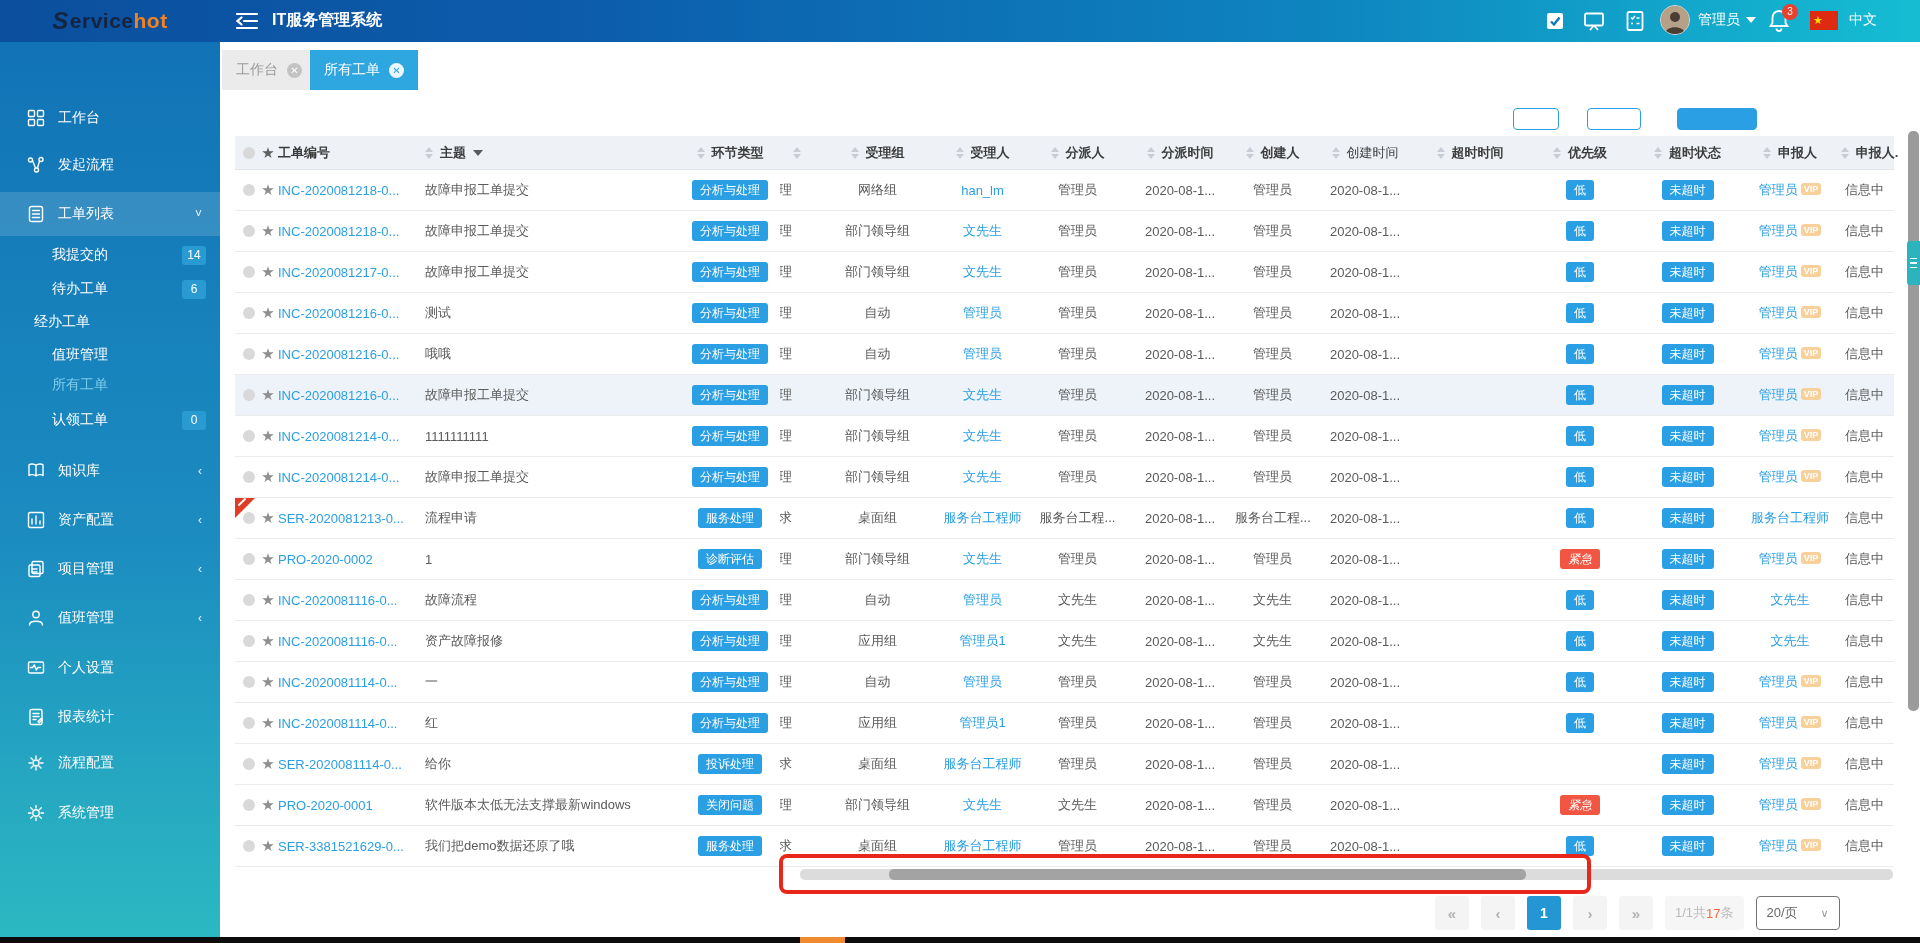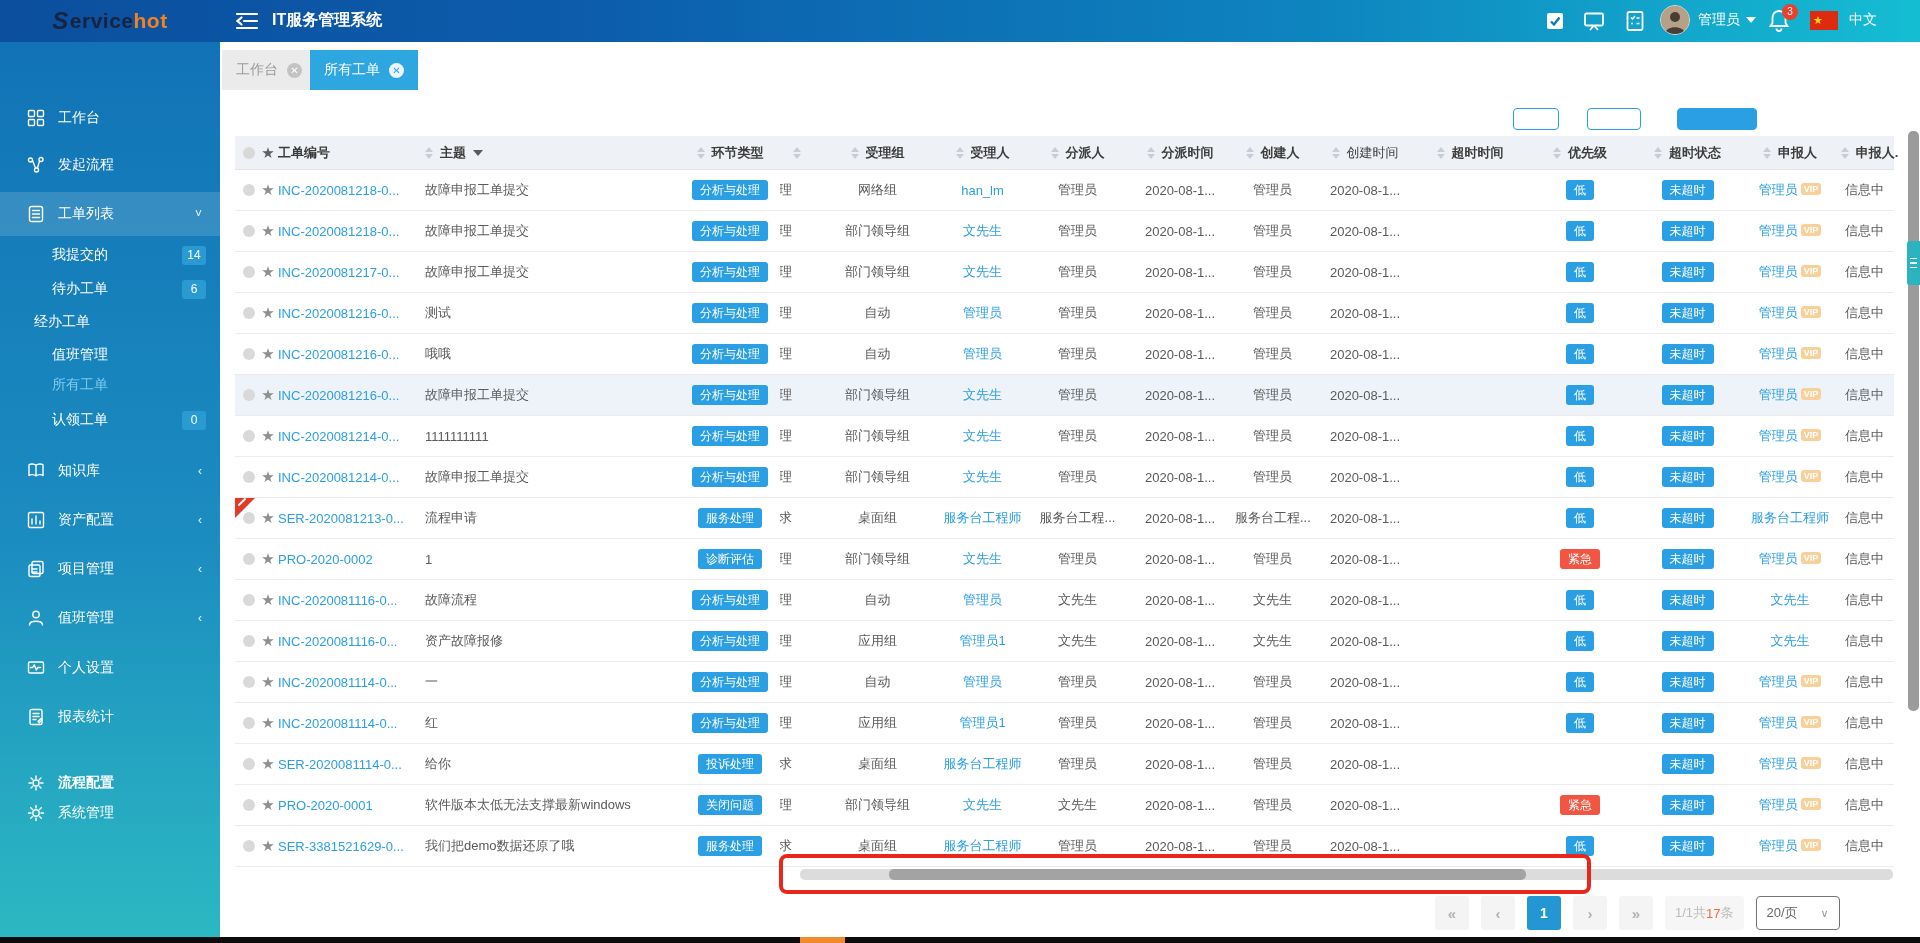--- a/index.html
+++ b/index.html
@@ -67,21 +67,21 @@
   .trow { height:41px; border-bottom:1px solid #ececec; font-size:13px; color:#5a5a5a; position:relative; background:#fff;}
   .trow.hover { background:#eef3f9; }
   .cell { text-align:center; white-space:nowrap; overflow:hidden; }
   .cell.left { text-align:left; }
   .dot { width:12px; height:12px; border-radius:50%; background:#d9d9d9; margin-left:8px; }
   .star { color:#8f8f8f; font-size:15px; text-align:center; }
   #thead .star { color:#606060; }
   a.blue, .blue { color:#2b9fe3; text-decoration:none; cursor:pointer; }
   .badge { display:inline-block; background:#2b9fe3; color:#fff; font-size:12px; border-radius:3px;
     padding:2px 8px; line-height:16px; }
-  .badge.red { background:#f25643; }
+  .badge.red { background:#f25643;font-style:italic; }
   .clipcol { width:40px; overflow:hidden; white-space:nowrap; }
   .clipcol span { display:inline-block; margin-left:-14px; }
   .vip { display:inline-block; background:#f8d09a; color:#fff; font-size:9px; font-weight:bold;
     border-radius:3px; padding:1px 3px; margin-left:3px; vertical-align:2px;}
   .ribbon { position:absolute; left:0; top:0; width:0; height:0;
     border-top:20px solid #e03b24; border-right:20px solid transparent; }
   .ribbon::after { content:""; position:absolute; left:2px; top:-17px; width:10px; height:2px;
     background:#fff; transform:rotate(-45deg); }
 
   
@@ -261,21 +261,21 @@
       </svg>
       <span>个人设置</span>
     </div>
     <div class="snav" style="top: 658px;">
       <svg class="sicon" viewBox="0 0 18 18" fill="none" stroke="#fff" stroke-width="1.4" stroke-linecap="round" stroke-linejoin="round">
         <rect x="3" y="1.5" width="12" height="15" rx="1.5"></rect>
         <path d="M6 5.5 h6 M6 8.5 h6 M6 11.5 h3 M11 13.5 l3-3 1.2 1.2-3 3z"></path>
       </svg>
       <span>报表统计</span>
     </div>
-    <div class="snav" style="top: 724px; font-weight: bold;">
+    <div class="snav" style="top: 704px;">
       <svg class="sicon" viewBox="0 0 18 18" fill="none" stroke="#fff" stroke-width="1.4" stroke-linecap="round" stroke-linejoin="round">
         <circle cx="9" cy="9" r="3"></circle>
         <path d="M9 2 V4.5 M9 13.5 V16 M2 9 H4.5 M13.5 9 H16 M4 4 L5.8 5.8 M12.2 12.2 L14 14 M14 4 L12.2 5.8 M5.8 12.2 L4 14"></path>
       </svg>
       <span>流程配置</span>
     </div>
     <div class="snav" style="top: 754px;">
       <svg class="sicon" viewBox="0 0 18 18" fill="none" stroke="#fff" stroke-width="1.4" stroke-linecap="round" stroke-linejoin="round">
         <circle cx="9" cy="9" r="3.2"></circle>
         <path d="M9 1.5 V4 M9 14 V16.5 M1.5 9 H4 M14 9 H16.5 M3.7 3.7 L5.5 5.5 M12.5 12.5 L14.3 14.3 M14.3 3.7 L12.5 5.5 M5.5 12.5 L3.7 14.3"></path>

